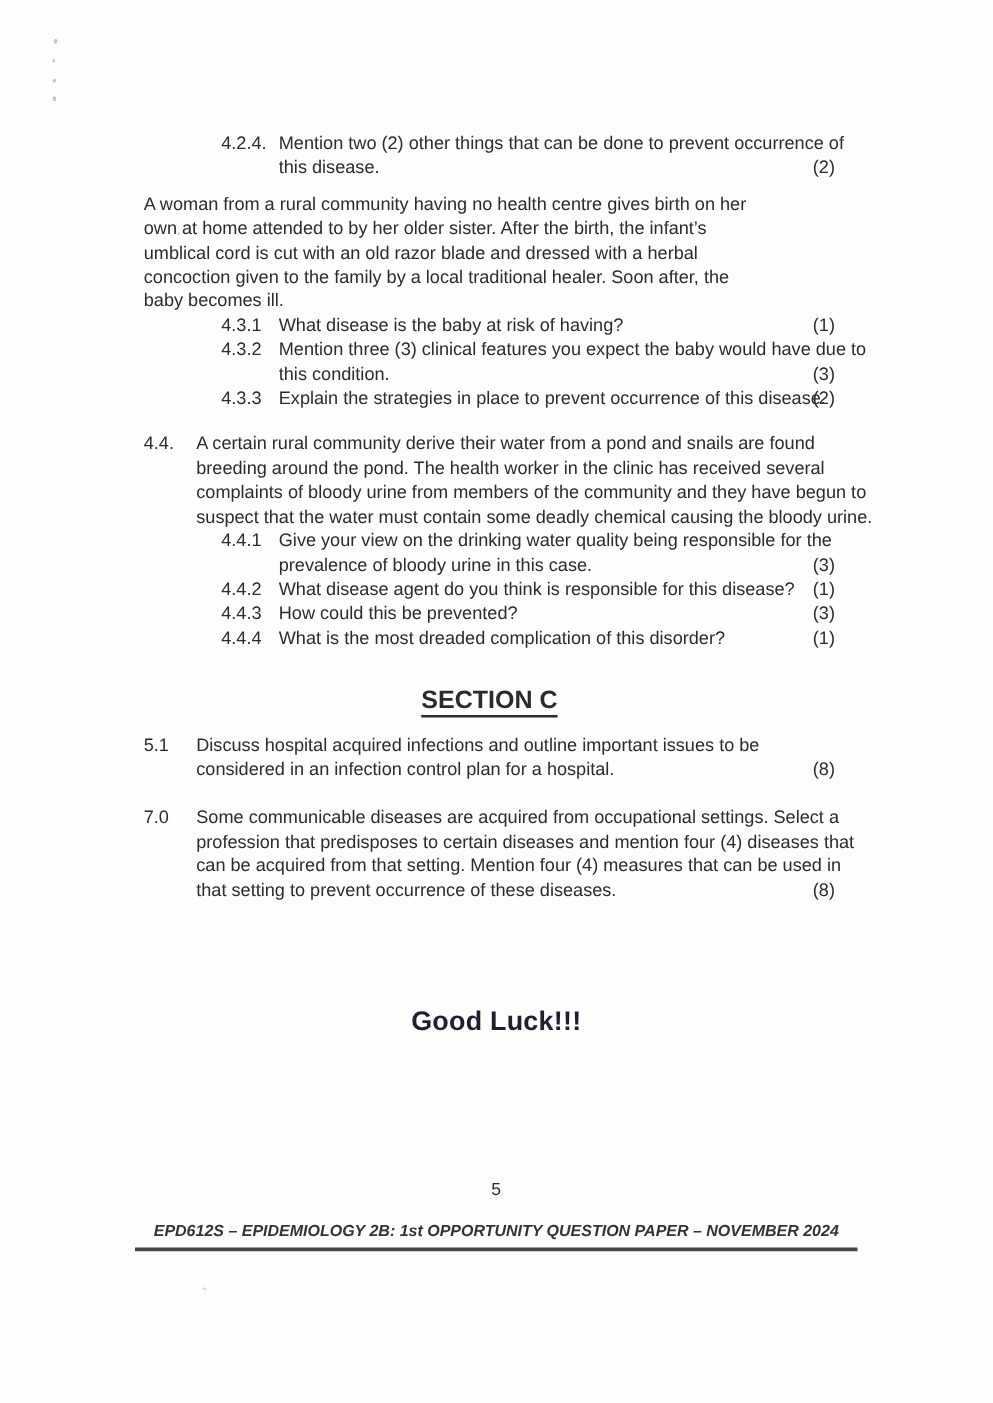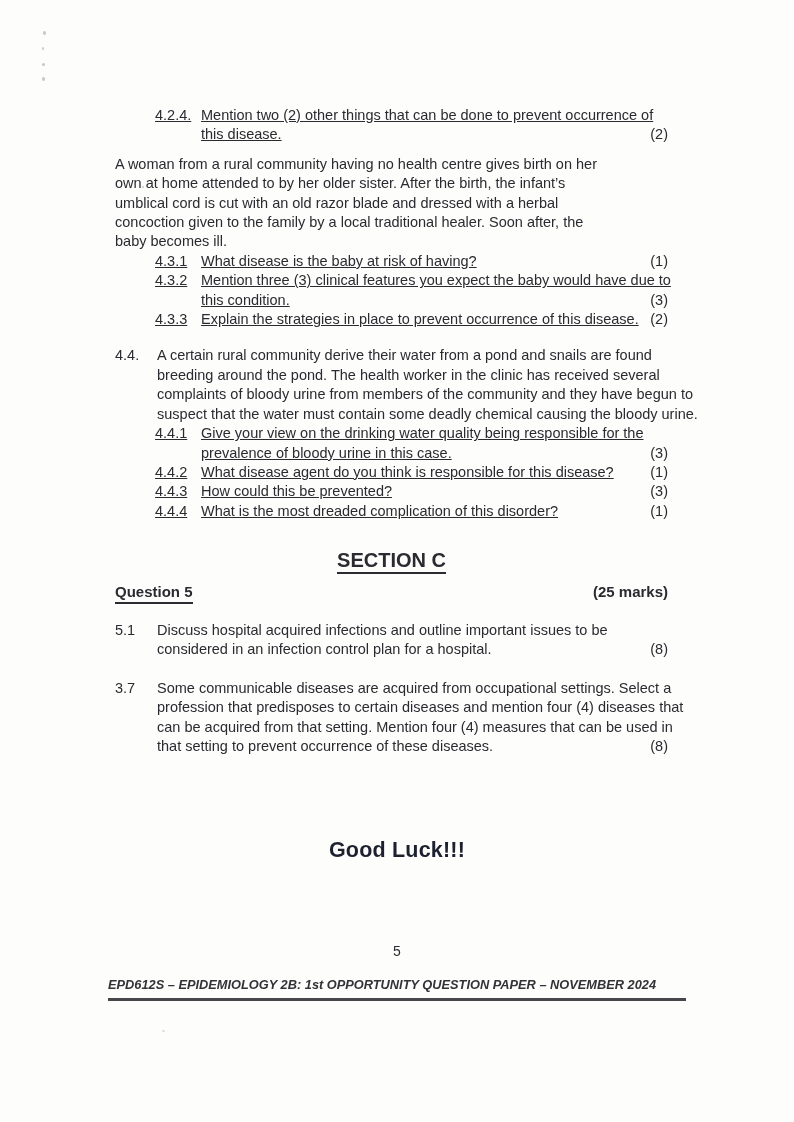--- a/index.html
+++ b/index.html
@@ -10,21 +10,21 @@
     font-size: 14.5px;
     line-height: 19.4px;
     color: #2a2a30;
     position: relative;
     overflow: hidden;
   }
   .content { padding: 106px 126px 0 115px; }
 
   .row { display: flex; position: relative; }
   .mainnum { width: 42px; flex-shrink: 0; }
-  .sub { margin-left: 40px; text-decoration: underline; }
+  .sub { margin-left: 62px; }
   .subnum { width: 46px; flex-shrink: 0; }
   .qtext { white-space: pre; flex: 1; }
   .marks { position: absolute; right: 0; bottom: 0; }
 
   .qb-43 { margin-top: 10px; }
   .qb-44 { margin-top: 17px; }
 
   .section-c { margin-top: 30px; text-align: center; font-weight: 700; font-size: 20px; }
   .section-c .u { border-bottom: 2px solid #2b2b31; padding-bottom: 1px; }
 
@@ -44,20 +44,21 @@
     color: #1d202e; letter-spacing: 0.2px;
     line-height: 28px;
   }
 
   .pagenum {
     position: absolute; top: 942px; left: 0; width: 794px;
     text-align: center; font-size: 14px;
   }
   .footer {
     position: absolute; top: 975px; left: 108px; width: 578px;
+    text-align: center;
     font-weight: 700; font-style: italic; font-size: 12.8px;
     color: #323237;
     border-bottom: 3px solid #47474b;
     padding-bottom: 4px;
   }
 
   .speck { position: absolute; background: #9a9aa0; border-radius: 50%; opacity: 0.55; }
   .s1 { left: 43px; top: 31px;  width: 3px; height: 4px; }
   .s2 { left: 42px; top: 47px;  width: 2px; height: 3px; }
   .s3 { left: 42px; top: 63px;  width: 3px; height: 3px; }
@@ -138,34 +139,30 @@
       <span class="subnum">4.4.4</span>
       <div class="qtext">What is the most dreaded complication of this disorder?</div>
       <span class="marks">(1)</span>
     </div>
   </section>
 
   <div class="section-c">
     <span class="u">SECTION C</span>
   </div>
 
-  <div class="q5row">
-    <span class="q5label">Question 5</span>
-    <span>(25 marks)</span>
-  </div>
 
   <div class="row qb-51">
     <span class="mainnum">5.1</span>
     <div class="qtext">Discuss hospital acquired infections and outline important issues to be
 considered in an infection control plan for a hospital.</div>
     <span class="marks">(8)</span>
   </div>
 
   <div class="row qb-52">
-    <span class="mainnum">3.7</span>
+    <span class="mainnum">7.0</span>
     <div class="qtext">Some communicable diseases are acquired from occupational settings. Select a
 profession that predisposes to certain diseases and mention four (4) diseases that
 can be acquired from that setting. Mention four (4) measures that can be used in
 that setting to prevent occurrence of these diseases.</div>
     <span class="marks">(8)</span>
   </div>
 
 
   <div class="goodluck">Good Luck!!!</div>
 

